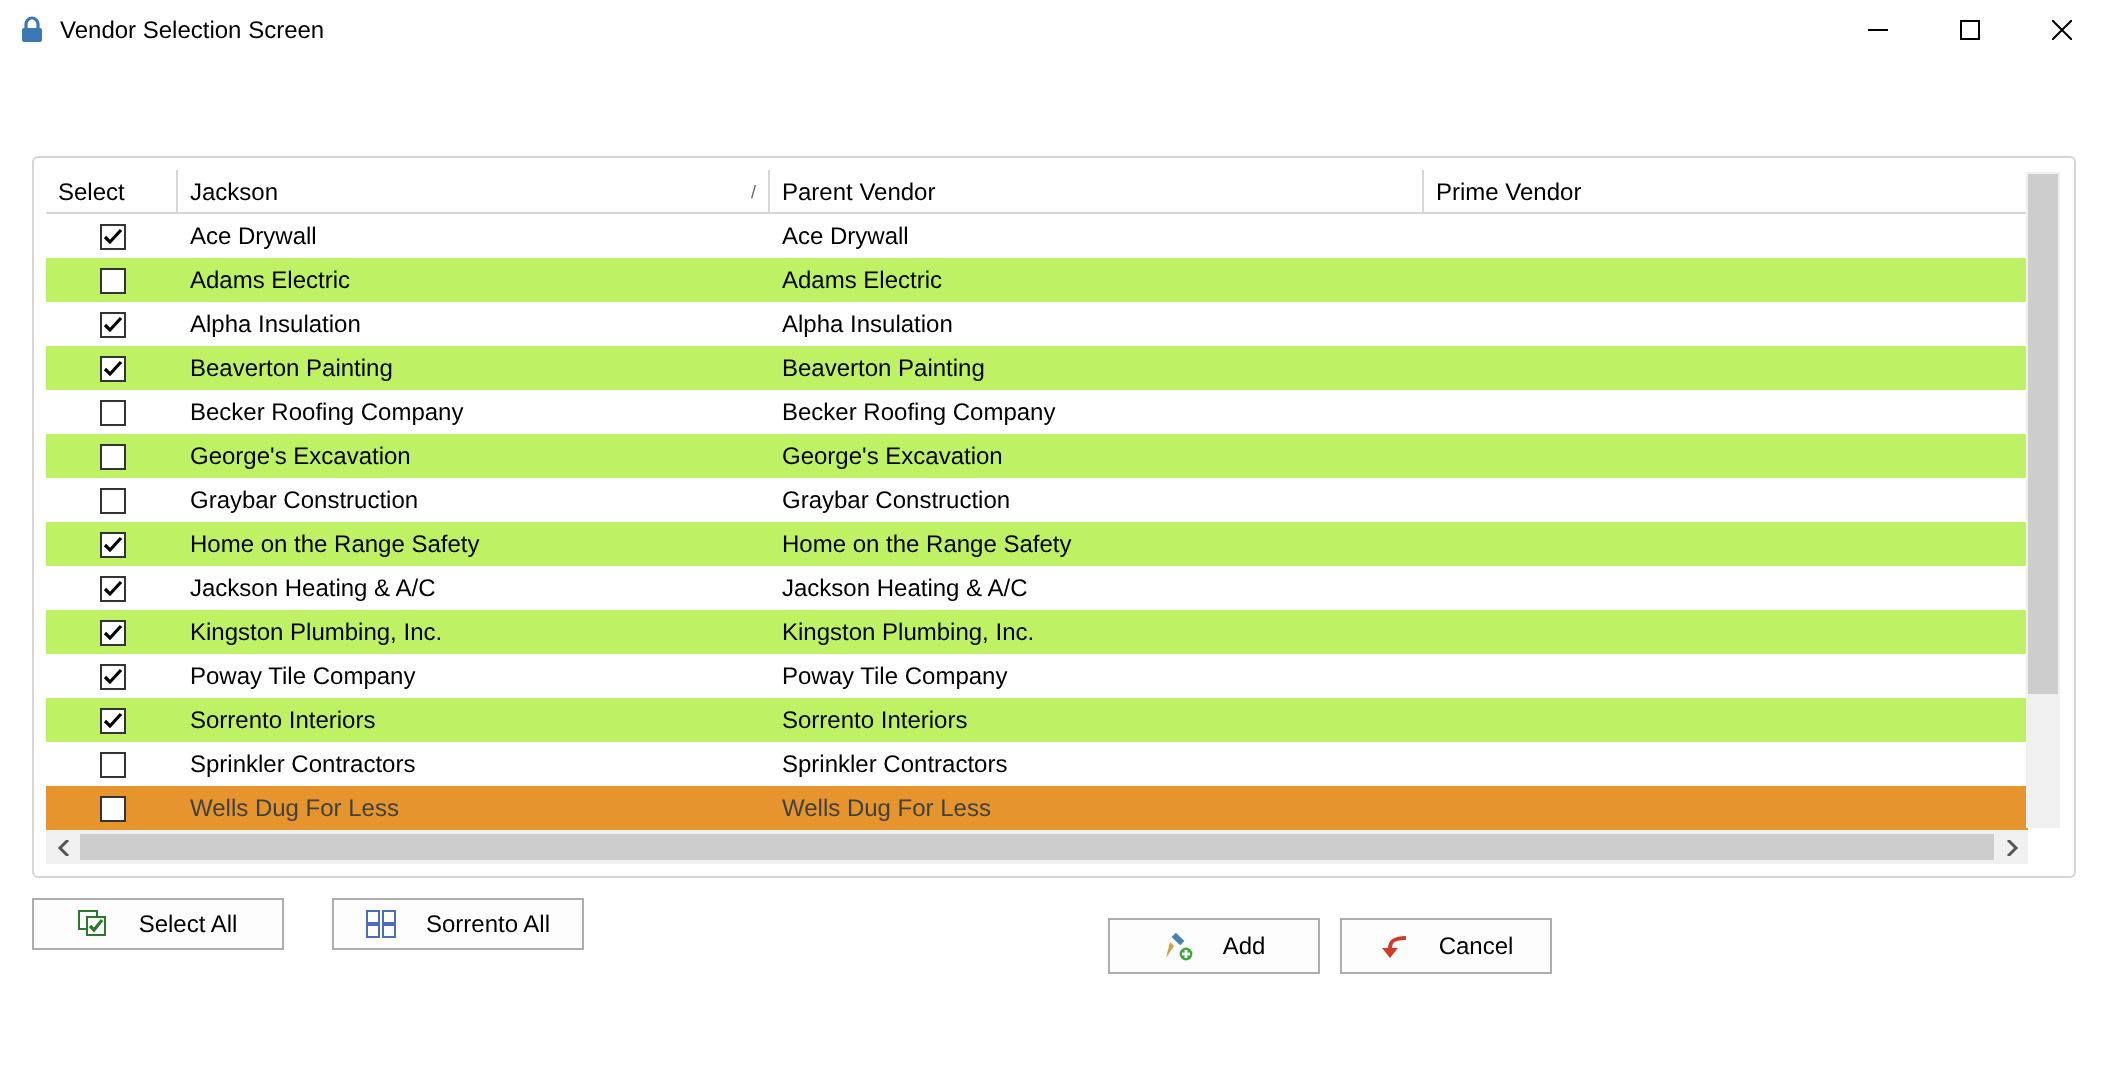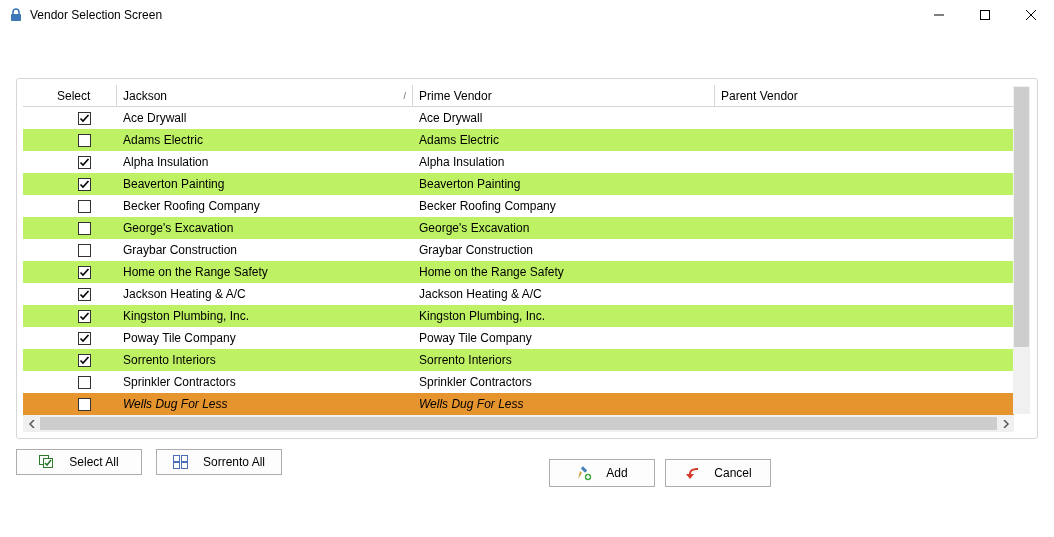--- a/index.html
+++ b/index.html
@@ -14,50 +14,50 @@
   .win-btns { display:flex; }
   .win-btn { width:46px; height:30px; display:flex; align-items:center; justify-content:center; }
 
   .content-wrap { padding: 48px 16px 8px 16px; }
 
   .panel { border:1px solid #d6d6d6; border-radius:3px; background:#fff; }
 
   .grid-area { position:relative; padding:6px 6px 6px 6px; }
 
   .grid-header { display:flex; height:22px; background:#fff; border-bottom:1px solid #d6d6d6; }
-  .col-select { width:66px;margin-left:28px; }
+  .col-select { width:66px; }
   .col-vendor { width:296px; }
   .col-prime  { width:302px; }
   .col-parent { flex:1; }
   .hcell { display:flex; align-items:center; padding:0 6px; border-right:1px solid #d6d6d6; position:relative; }
   .hcell:last-child { border-right:none; }
   .sort-ind { font-size:9px; color:#666; position:absolute; right:6px; }
 
   .grid-body { height:308px; overflow:hidden; }
   .row { display:flex; height:22px; align-items:flex-end; }
   .row.alt { background:#bef264; }
-  .row.highlight { background:#e6942e; color:#000000;font-style:italic; }
+  .row.highlight { background:#e6942e; color:#404040; }
   .cell { padding:0 6px; display:flex; align-items:center; height:100%; }
   .cell.col-select { justify-content:center; }
   .chk { width:13px; height:13px; border:1px solid #333; background:#fff; display:flex; align-items:center; justify-content:center; }
   .chk svg { display:block; }
 
   
   .vscroll { position:absolute; top:7px; right:7px; bottom:24px; width:17px; background:#f0f0f0; }
   .vscroll .thumb { position:absolute; left:1px; right:1px; top:1px; height:260px; background:#cdcdcd; border-radius:0; }
 
   
   .hscroll { height:17px; background:#f0f0f0; margin:0 17px 0 0; display:flex; align-items:center; }
   .hscroll .hbtn { width:17px; height:17px; display:flex; align-items:center; justify-content:center; color:#555; }
   .hscroll .htrack { flex:1; height:17px; position:relative; }
   .hscroll .hthumb { position:absolute; top:2px; bottom:2px; left:0; right:0; background:#cdcdcd; }
 
   
   .bottom-bar { display:flex; align-items:flex-start; padding:10px 0 0 0; }
-  .left-buttons { display:flex; gap:14px; margin-left:0; }
+  .left-buttons { display:flex; gap:24px; margin-left:0; }
   .center-buttons { display:flex; gap:10px; margin:10px auto 0 auto; }
   .btn { border:1px solid #adadad; background:#fdfdfd; display:flex; align-items:center; justify-content:center; gap:14px; cursor:default; }
   .btn.small { width:126px; height:26px; }
   .btn.big { width:106px; height:28px; }
   .btn .ico { width:16px; height:16px; display:flex; align-items:center; justify-content:center; }
   .btn .lbl { font-size:12px; }
 
 </style>
 </head>
 <body>
@@ -96,25 +96,25 @@
     <div class="grid-area">
 
       <div class="grid-header" style="margin-right:17px;">
         <div class="hcell col-select">
           <span>Select</span>
         </div>
         <div class="hcell col-vendor">
           <span>Jackson</span>
           <span class="sort-ind">/</span>
         </div>
+        <div class="hcell col-parent">
+          <span>Parent Vendor</span>
+        </div>
         <div class="hcell col-prime">
           <span>Prime Vendor</span>
-        </div>
-        <div class="hcell col-parent">
-          <span>Parent Vendor</span>
         </div>
       </div>
 
       <div class="grid-body" id="grid-body" style="margin-right:17px;">
           <div class="row">
             <div class="cell col-select">
               <div class="chk">
                 <svg width="11" height="11" viewBox="0 0 11 11">
                   <polyline points="1.5,5.5 4,8 9.5,2" fill="none" stroke="#000" stroke-width="1.6"></polyline>
                 </svg>

